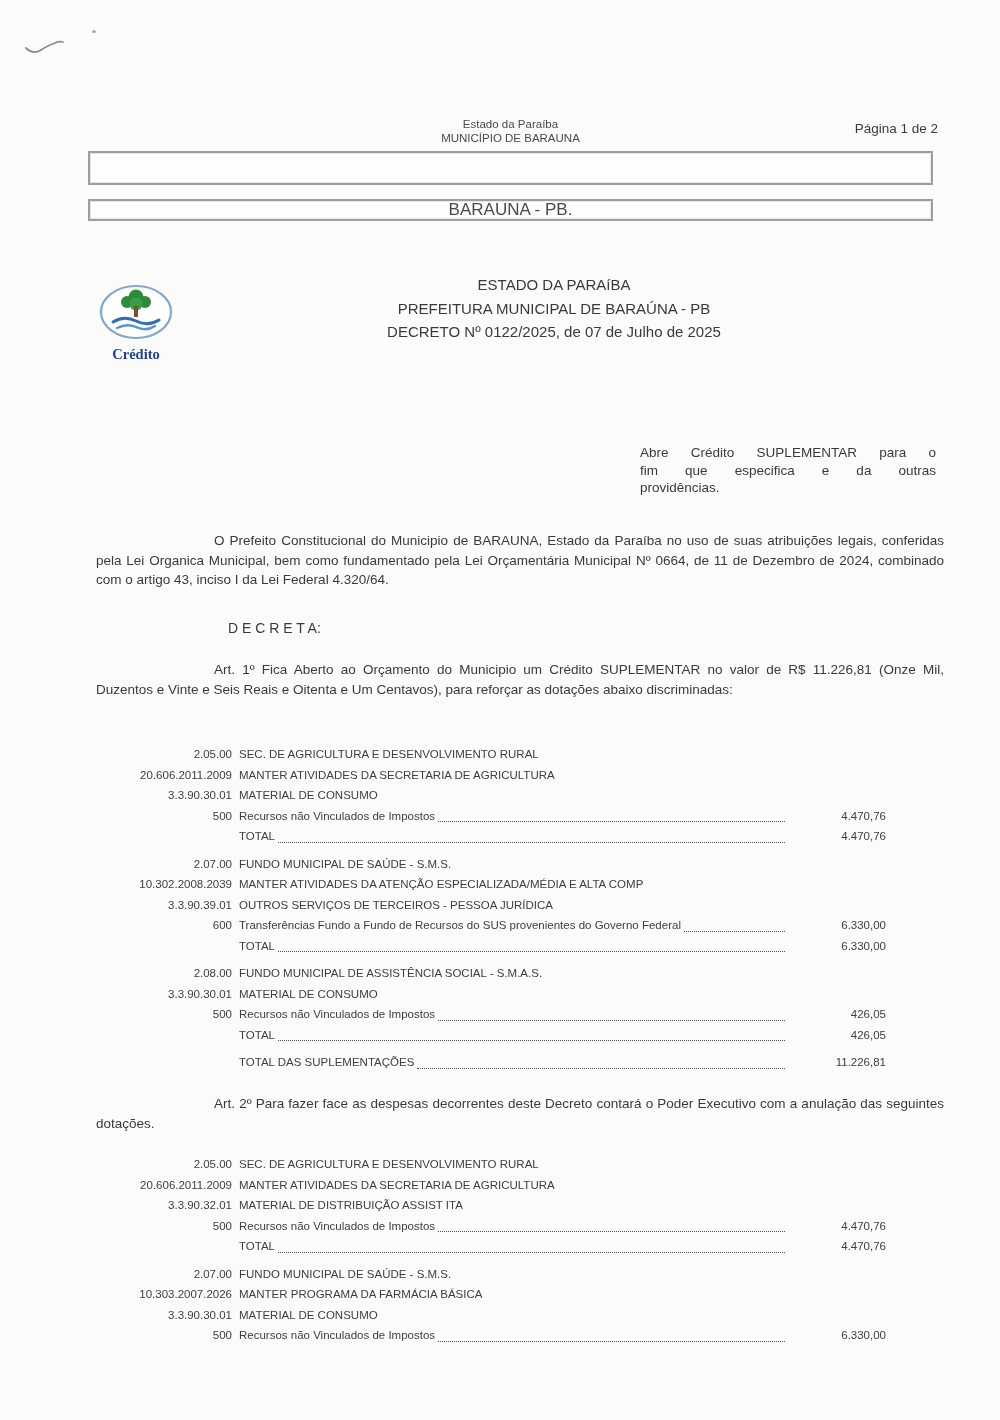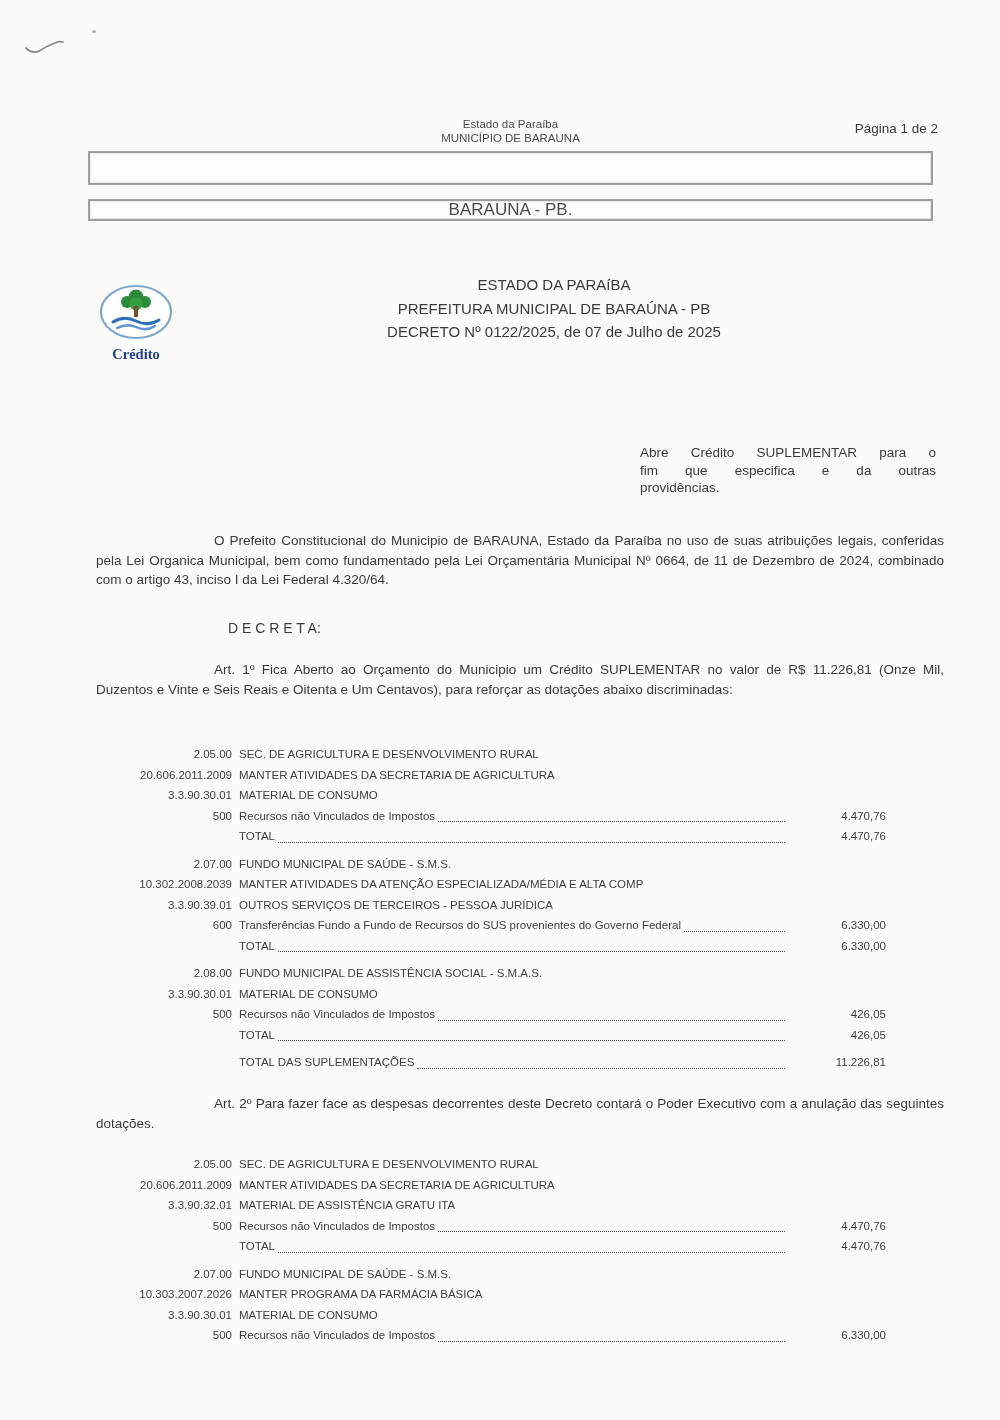--- a/index.html
+++ b/index.html
@@ -190,21 +190,21 @@
     <div class="brow">
       <span class="bcode">2.05.00</span>
       <span class="btext">SEC. DE AGRICULTURA E DESENVOLVIMENTO RURAL</span>
     </div>
     <div class="brow">
       <span class="bcode">20.606.2011.2009</span>
       <span class="btext">MANTER ATIVIDADES DA SECRETARIA DE AGRICULTURA</span>
     </div>
     <div class="brow">
       <span class="bcode">3.3.90.32.01</span>
-      <span class="btext">MATERIAL DE ASSISTÊNCIA GRATU ITA</span>
+      <span class="btext">MATERIAL DE DISTRIBUIÇÃO ASSIST ITA</span>
     </div>
     <div class="brow">
       <span class="bcode">500</span>
       <span class="btext">Recursos não Vinculados de Impostos</span>
       <span class="leader"></span>
       <span class="bval">4.470,76</span>
     </div>
     <div class="brow">
       <span class="bcode"></span>
       <span class="btext">TOTAL</span>

